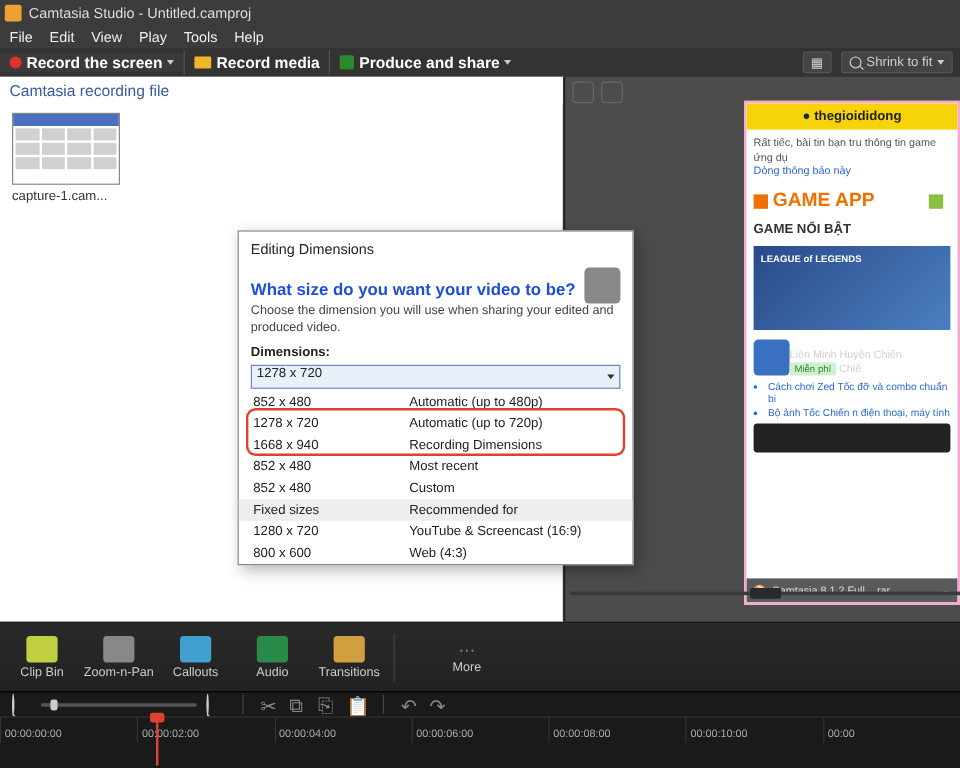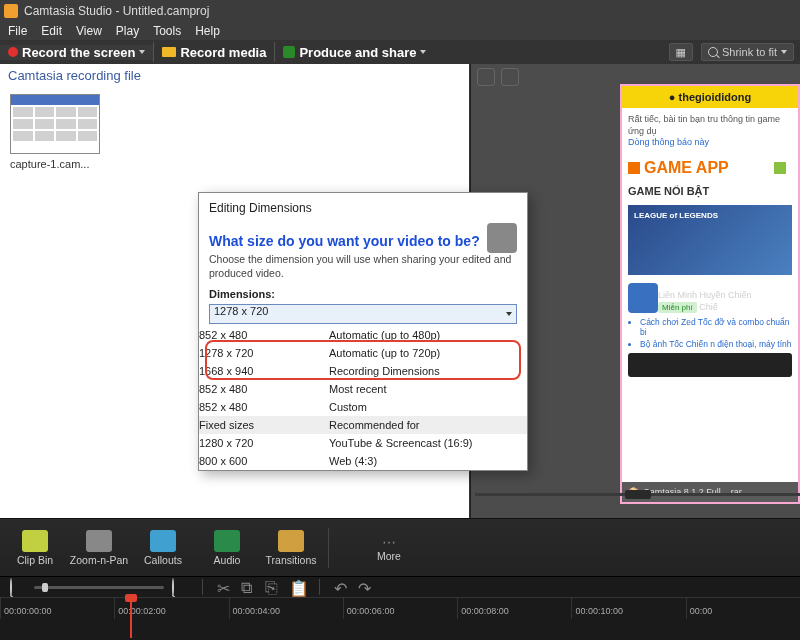--- a/index.html
+++ b/index.html
@@ -51,21 +51,21 @@
   .pframe .bottombar { position: absolute; bottom: 0; left: 0; right: 0; height: 20px; background: #5a5a5a; font-size: 9px; color: #ddd; display: flex; align-items: center; padding: 0 6px; }
   .dialog { position: absolute; left: 198px; top: 192px; width: 330px; background: #fff; border: 1px solid #888; color: #222; font-size: 12px; box-shadow: 4px 4px 12px rgba(0,0,0,0.3); }
   .dialog .dtitle { padding: 8px 10px 4px; font-size: 12px; }
   .dialog .dq { color: #1d4ed8; font-size: 14px; padding: 2px 10px; font-weight: 600; margin-top: 12px; }
   .dialog .dsub { font-size: 10.5px; color: #444; padding: 2px 10px 6px; line-height: 1.3; }
   .dialog .diconwrap { position: absolute; right: 10px; top: 30px; width: 30px; height: 30px; background: #888; border-radius: 4px; }
   .dialog .dimlabel { font-size: 11px; padding: 2px 10px; font-weight: bold; }
   .dialog .select { margin: 2px 10px 0; height: 20px; border: 1px solid #6a8ac0; background: #e8f0fa; padding: 0 4px; font-size: 11px; position: relative; }
   .dialog .select .caret { position: absolute; right: 4px; top: 7px; border-top-color: #333; }
   .dialog table { width: 100%; border-collapse: collapse; margin-top: 2px; }
-  .dialog td { font-size: 11px; padding: 2px 4px 2px 0; height: 18px; }
+  .dialog td { font-size: 11px; padding: 2px 4px 2px 12px; height: 18px; }
   .dialog td:first-child { width: 130px; }
   .dialog .grp { position: relative; }
   .dialog .seprow td { background: #eee; }
   .tabstrip { height: 58px; background: linear-gradient(#2a2a2a,#222); display: flex; align-items: center; gap: 2px; padding-left: 4px; border-top: 1px solid #111; }
   .tab { width: 62px; text-align: center; font-size: 10.5px; color: #ccc; }
   .tab .ticon { width: 26px; height: 22px; margin: 0 auto 2px; background: #555; border-radius: 3px; }
   .tab.active .ticon { background: #c0d040; }
   .tab.lib .ticon { background: #f0b828; }
   .tab.cal .ticon { background: #40a0d0; }
   .tab.aud .ticon { background: #2a8a4a; }

